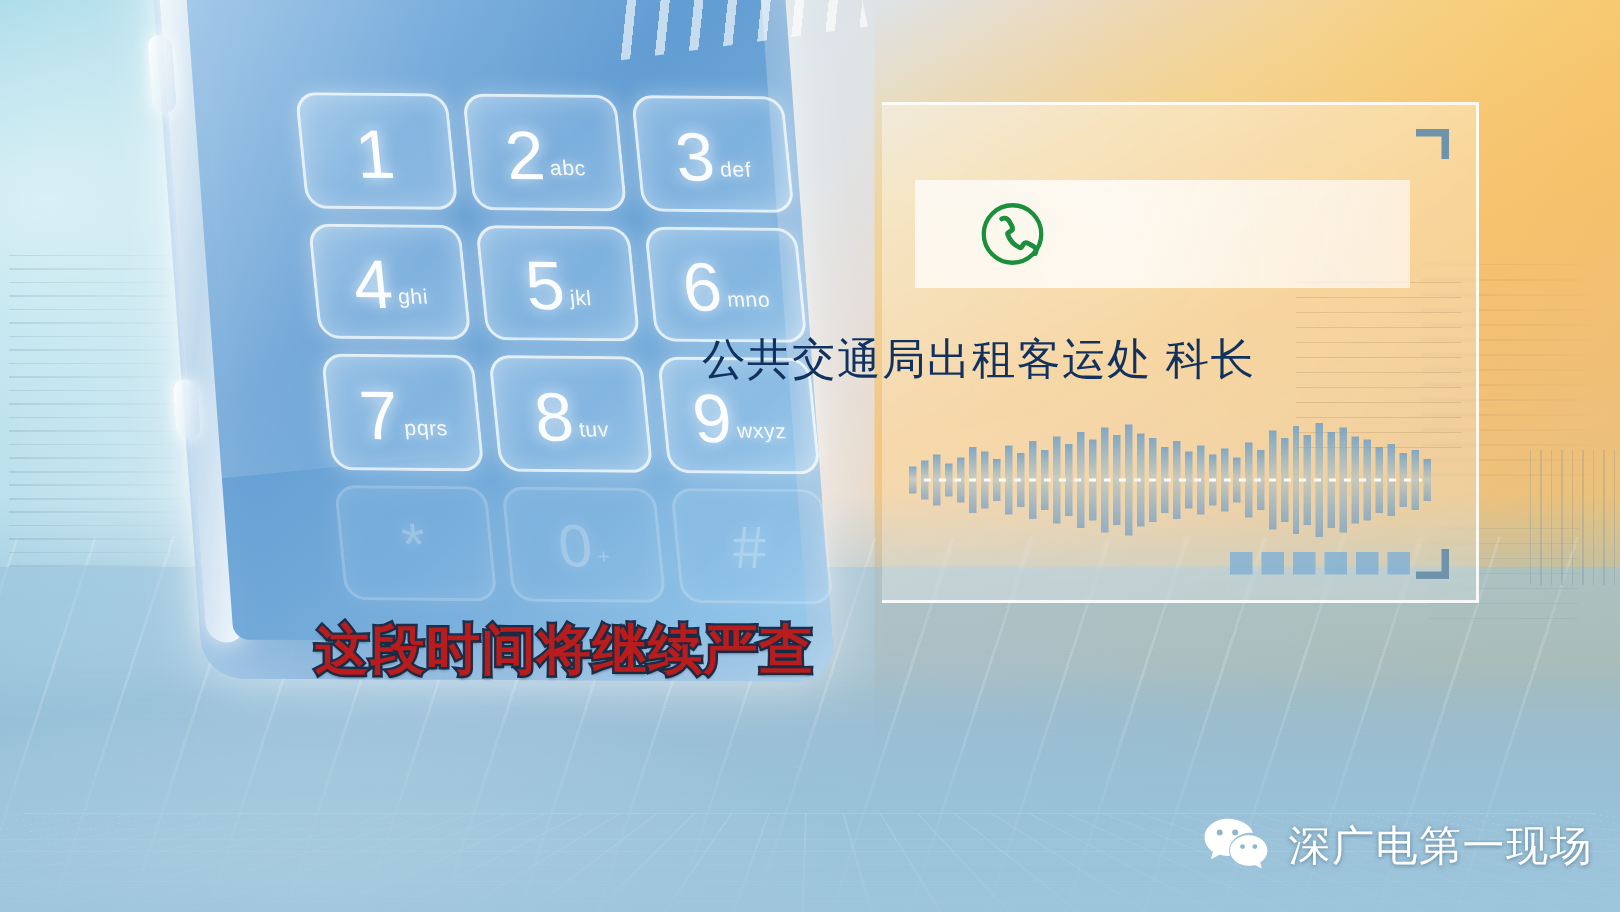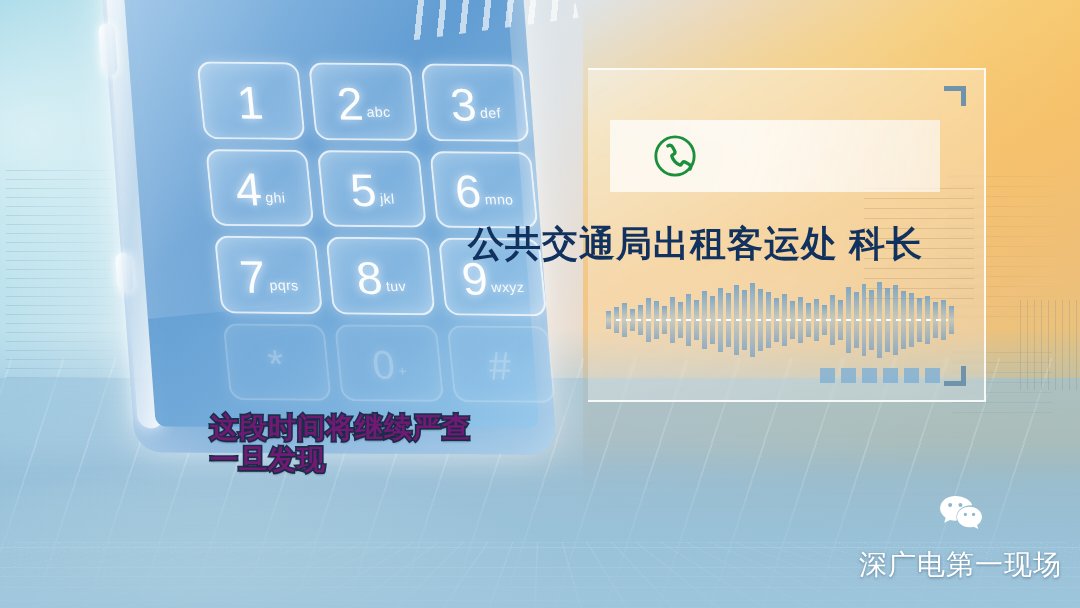--- a/index.html
+++ b/index.html
@@ -277,22 +277,22 @@
     letter-spacing: 3px;
     margin-left: 52px;
     white-space: nowrap;
   }
 
   
   .role-line {
     position: absolute;
     left: -120px; top: 150px;
     width: 520px;
-    font-size: 36px;
-    font-weight: 700;
+    font-size: 29px;
+    font-weight: 400;
     color: #11325e;
     letter-spacing: 1px;
     white-space: nowrap;
   }
 
   
   .wave {
     position: absolute;
     left: 18px; top: 208px;
     width: 348px; height: 84px;
@@ -334,38 +334,37 @@
 
   
   .captions {
     position: absolute;
     left: 210px; top: 412px;
     display: flex;
     flex-direction: column;
     gap: 0px;
   }
   .cap-line {
-    font-size: 28px;
+    font-size: 36px;
     font-weight: 700;
-    color: #701a75;
+    color: #b91c1c;
     letter-spacing: 1px;
     line-height: 1.16;
     -webkit-text-stroke: 3.2px #1c2f4a;
     paint-order: stroke fill;
     text-shadow: 0 2px 2px rgba(20,40,60,.55);
   }
 
   
   .watermark {
     position: absolute;
     right: 18px; bottom: 24px;
     display: flex;
     align-items: center;
     gap: 12px;
-    flex-direction: column;
   }
   .wechat-icon { width: 46px; height: 40px; }
   .wm-text {
     font-size: 28px;
     font-weight: 500;
     color: #ffffff;
     letter-spacing: 1px;
     text-shadow: 0 1px 3px rgba(30,60,85,.5);
   }
 </style>
@@ -542,21 +541,20 @@
         <div class="sq"></div>
         <div class="sq"></div>
         <div class="sq"></div>
         <div class="sq"></div>
         <div class="sq"></div>
       </div>
   </div>
 
   <div class="captions">
     <div class="cap-line">这段时间将继续严查</div>
-    <div class="cap-line">一旦发现</div>
   </div>
 
   <div class="watermark">
     <svg class="wechat-icon" viewBox="0 0 48 42">
       <path d="M18 2C9.2 2 2 7.8 2 15c0 4 2.3 7.6 5.9 10L6.4 30.3l6-3.1c1.8.5 3.7.8 5.6.8.6 0 1.2 0 1.8-.1-.4-1.1-.6-2.3-.6-3.5 0-7 6.7-12.6 15-12.6.6 0 1.1 0 1.6.1C34.6 6.5 27 2 18 2z" fill="#ffffff"></path>
       <circle cx="12.6" cy="11.6" r="2.1" fill="#8fb6cd"></circle>
       <circle cx="23.4" cy="11.6" r="2.1" fill="#8fb6cd"></circle>
       <path d="M46 24.2c0-5.9-5.9-10.7-13.1-10.7S19.8 18.3 19.8 24.2c0 5.9 5.9 10.7 13.1 10.7 1.5 0 3-.2 4.3-.6l4.9 2.5-1.2-4.2c3.1-2 5.1-5 5.1-8.4z" fill="#ffffff"></path>
       <circle cx="28.6" cy="21.4" r="1.7" fill="#8fb6cd"></circle>
       <circle cx="37.2" cy="21.4" r="1.7" fill="#8fb6cd"></circle>

